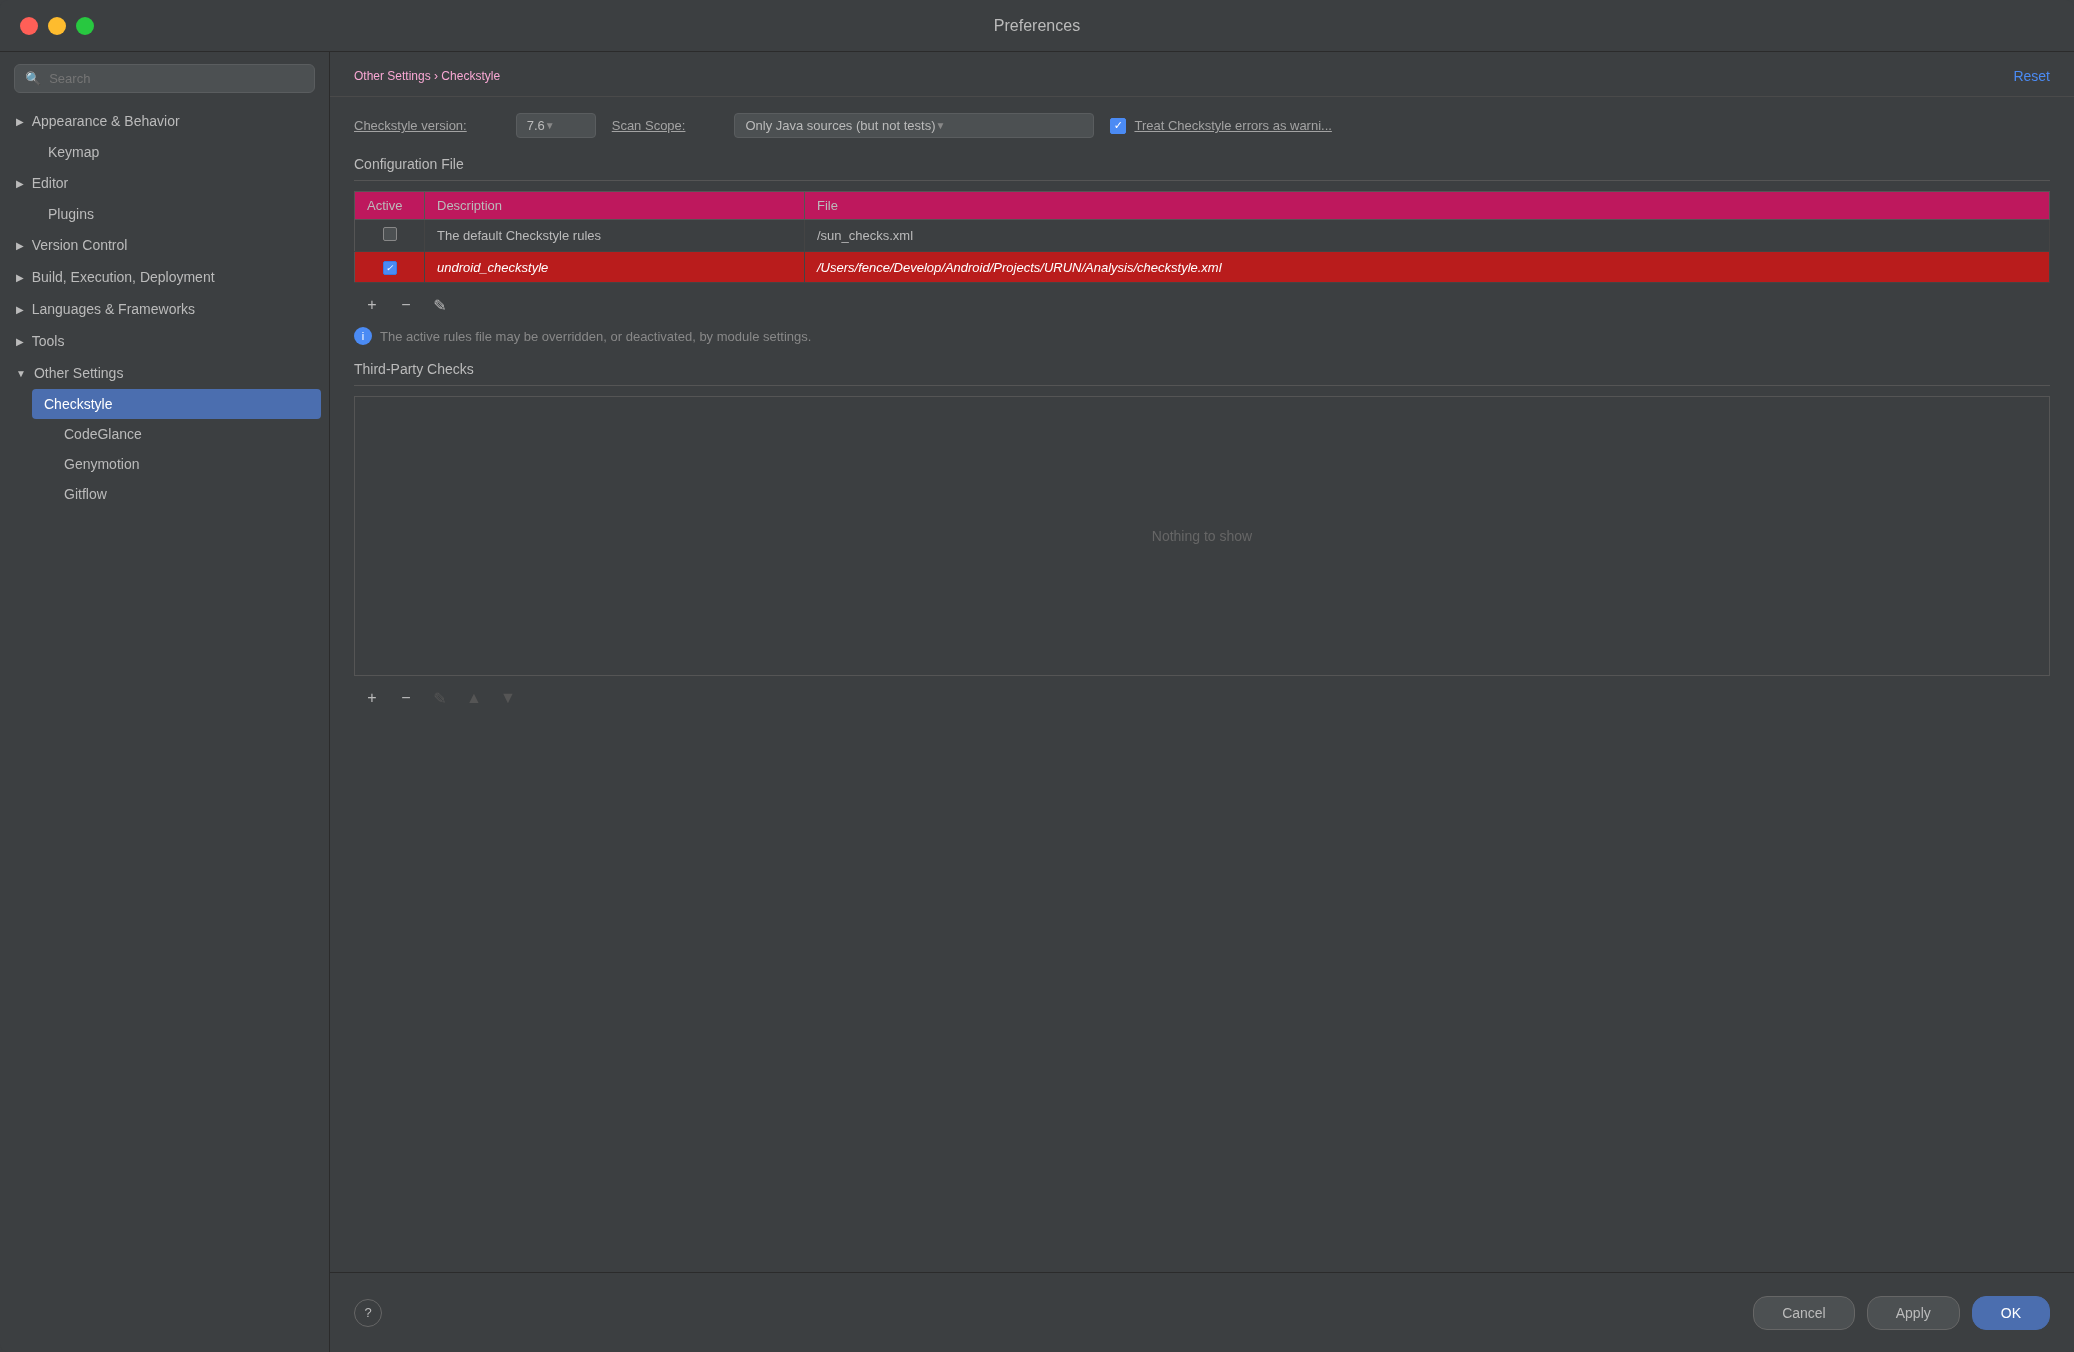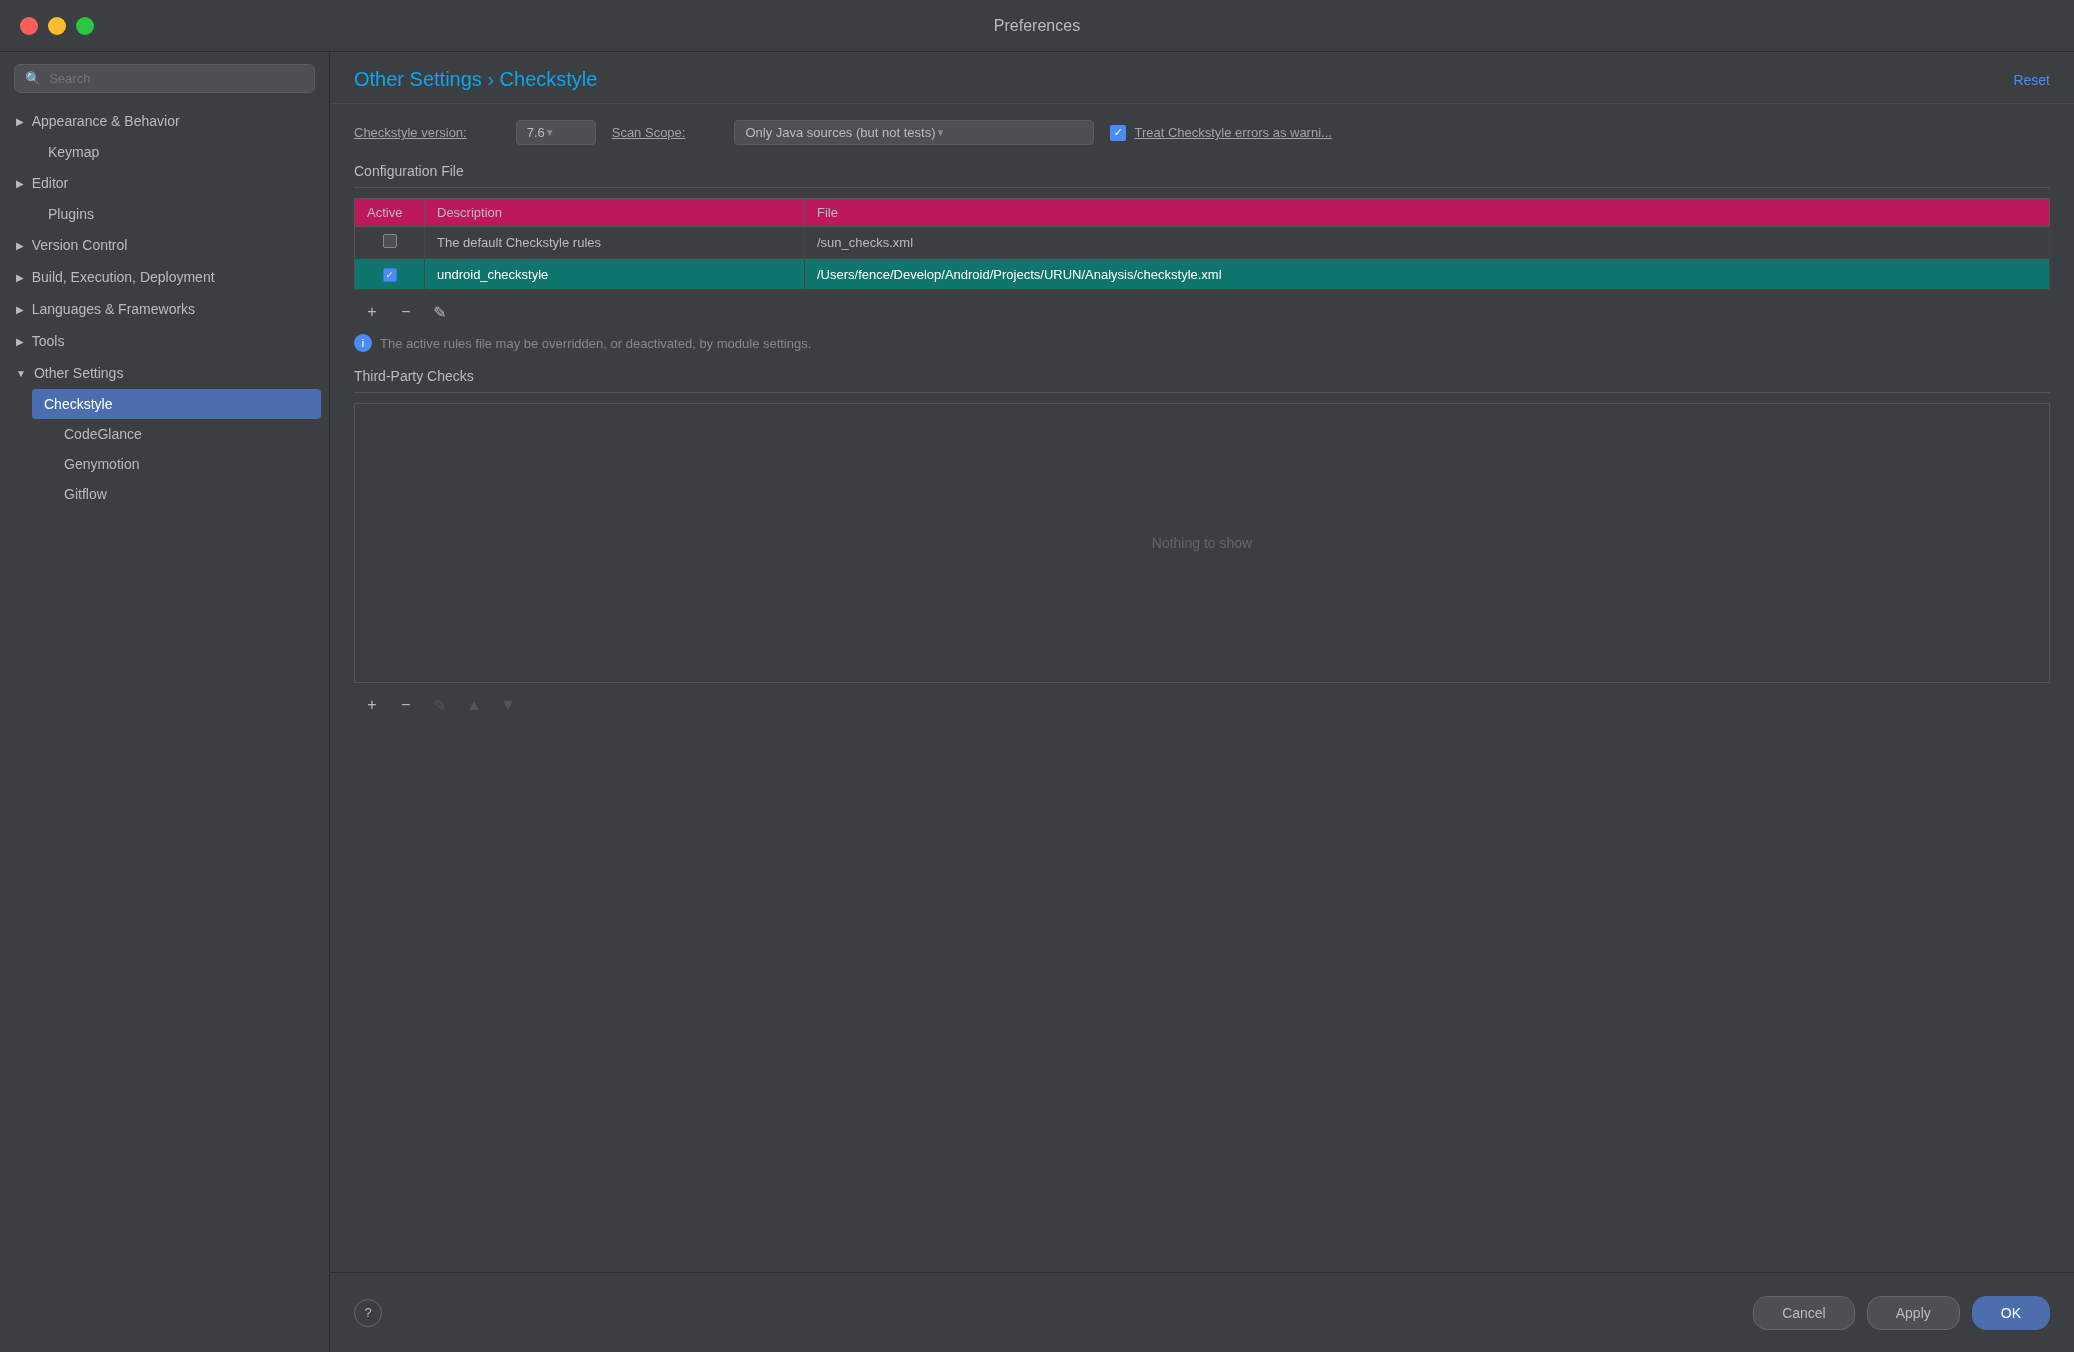--- a/index.html
+++ b/index.html
@@ -144,22 +144,22 @@
     }
 
     .panel-header {
       padding: 16px 24px 12px;
       display: flex;
       align-items: center;
       justify-content: space-between;
       border-bottom: 1px solid #4a4a4a;
     }
     .panel-title {
-      font-size: 20px;
-      color: #0ea5e9;
+      font-size: 12px;
+      color: #f9a8d4;
     }
     .reset-link {
       color: #4b8bf4;
       cursor: pointer;
       font-size: 14px;
     }
 
     .panel-body {
       flex: 1;
       padding: 16px 24px;
@@ -252,22 +252,23 @@
       border-right: 1px solid #555;
     }
     .config-table td {
       padding: 7px 12px;
       font-size: 13px;
       color: #bbbbbb;
       border-bottom: 1px solid #444;
       border-right: 1px solid #444;
     }
     .config-table tr.selected td {
-      background: #0f766e;
+      background: #b91c1c;
       color: #ffffff;
+      font-style: italic;
     }
 
     .active-col {
       width: 70px;
       text-align: center;
     }
     .desc-col {
       width: 380px;
     }
 

